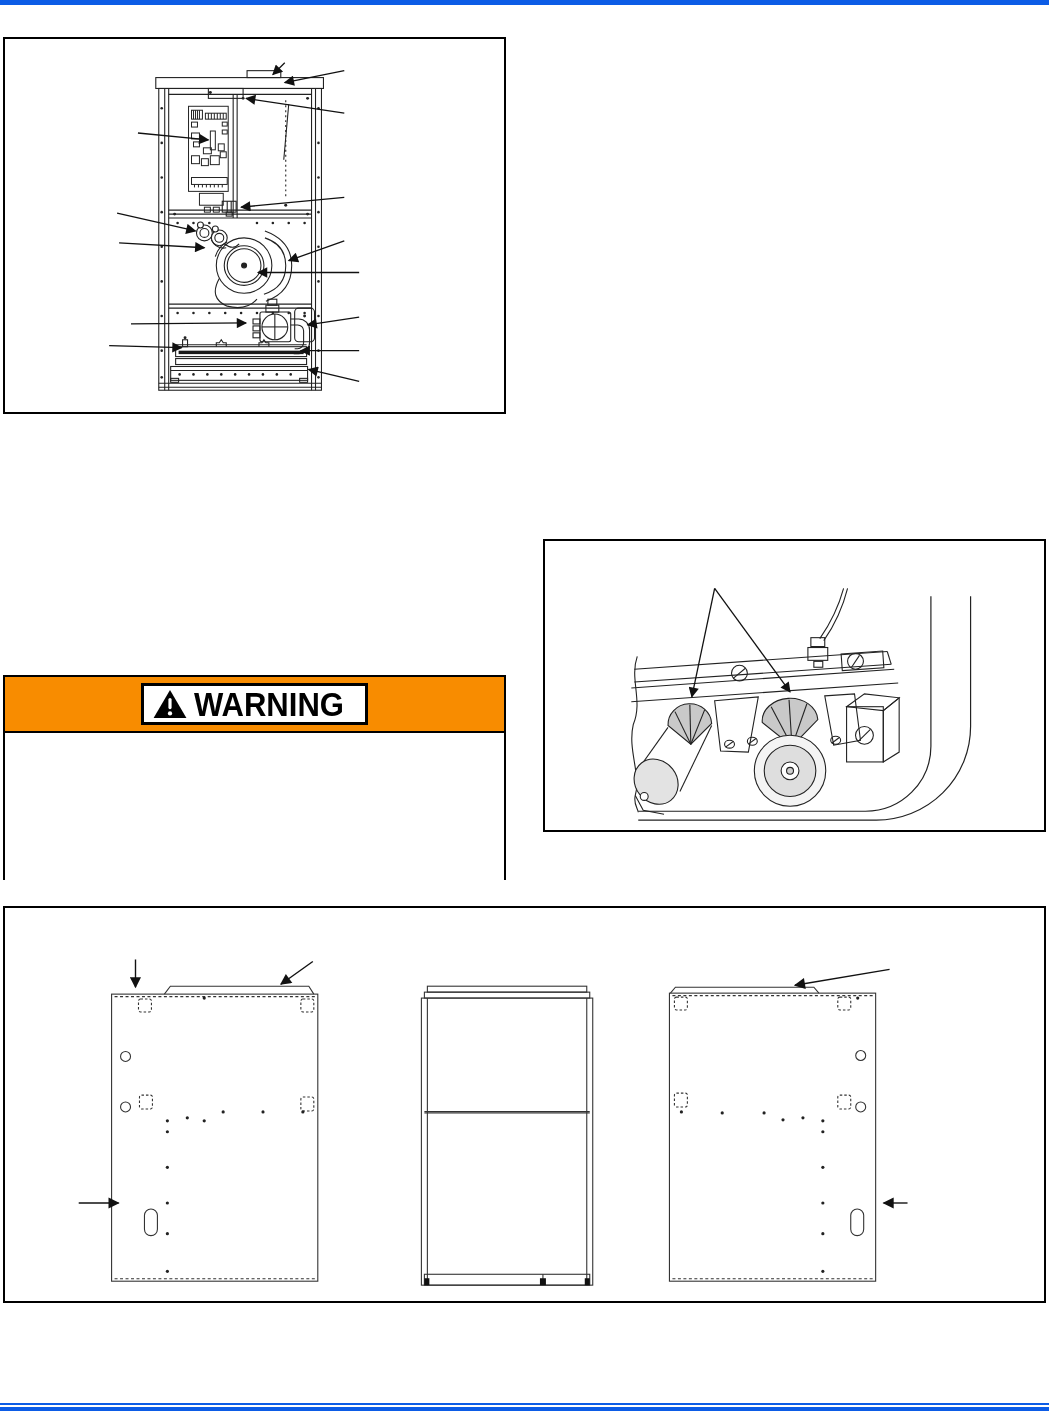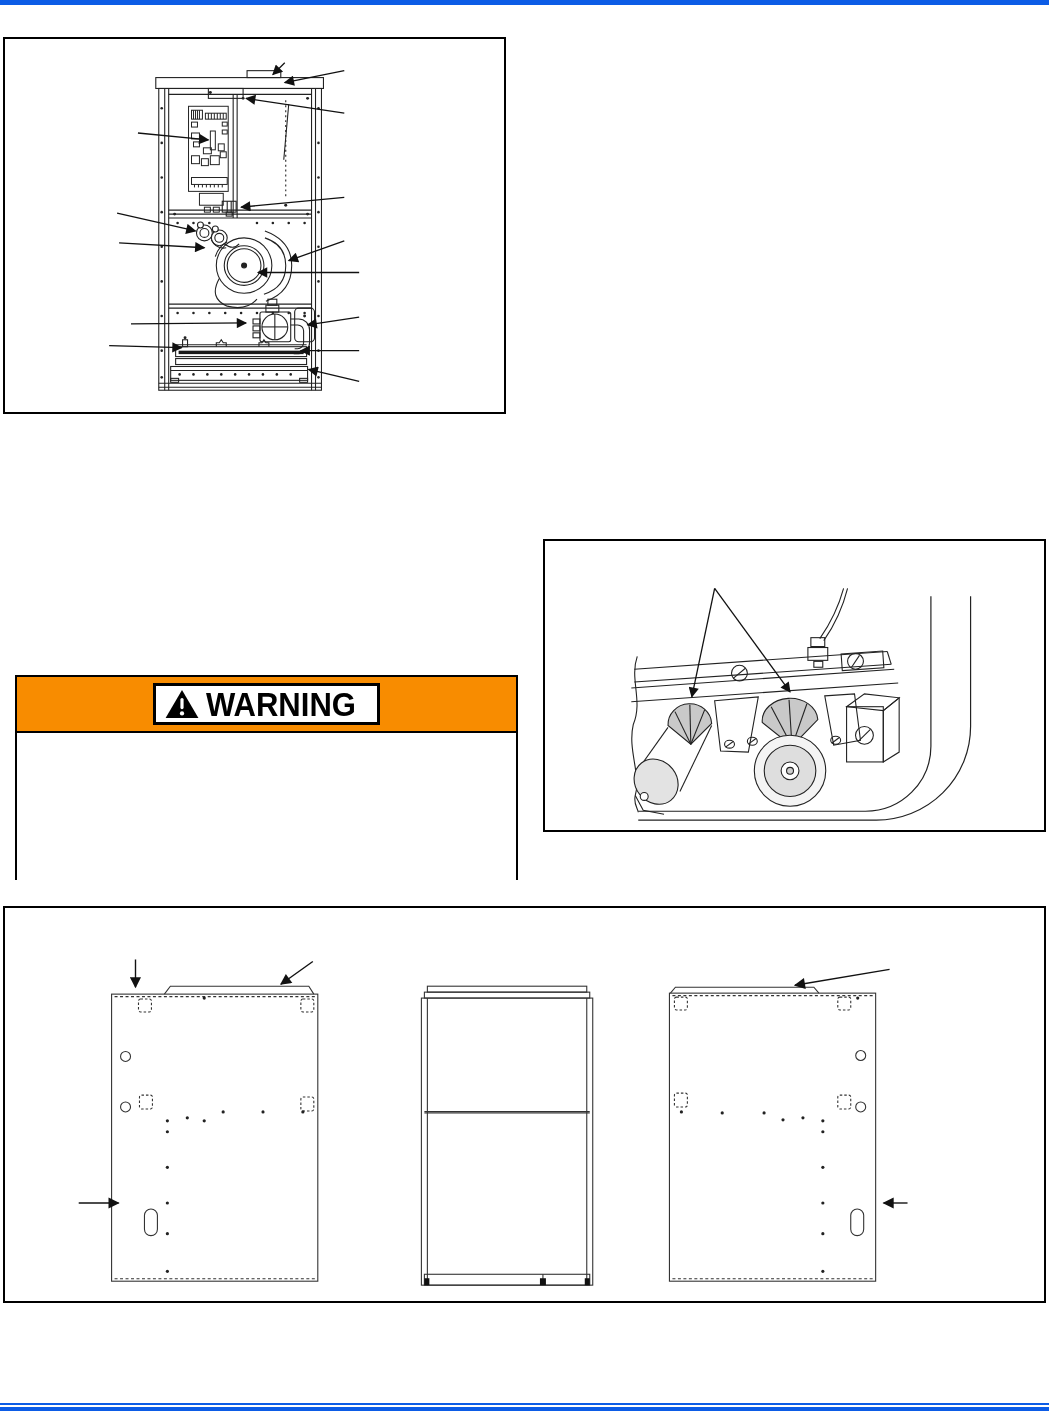--- a/index.html
+++ b/index.html
@@ -17,21 +17,21 @@
   .rule.top{top:0;height:5px;}
   .rule.foot-thin{top:1403px;height:2px;}
   .rule.foot-thick{top:1407px;height:4px;}
   .figure-box{position:absolute;border:2px solid #000;background:#fff;box-sizing:border-box;}
   .fig1{left:3px;top:37px;width:503px;height:377px;}
   .fig2{left:543px;top:539px;width:503px;height:293px;}
   .fig3{left:3px;top:906px;width:1043px;height:397px;}
   .figure-box svg{position:absolute;left:0;top:0;width:100%;height:100%;}
   .warning-box{
     position:absolute;left:3px;top:675px;width:503px;height:205px;
-    border:2px solid #000;box-sizing:border-box;background:#fff;margin-left:12px;
+    border:2px solid #000;box-sizing:border-box;background:#fff;
   }
   .warning-band{
     height:56px;background:var(--warning-orange);border-bottom:2px solid #000;
     display:flex;align-items:center;justify-content:center;box-sizing:border-box;
   }
   .warning-label{
     display:inline-flex;align-items:center;gap:7px;background:#fff;
     border:3px solid #000;height:42px;box-sizing:border-box;padding:2px 12px 2px 9px;
   }
   .warning-label .wtext{

